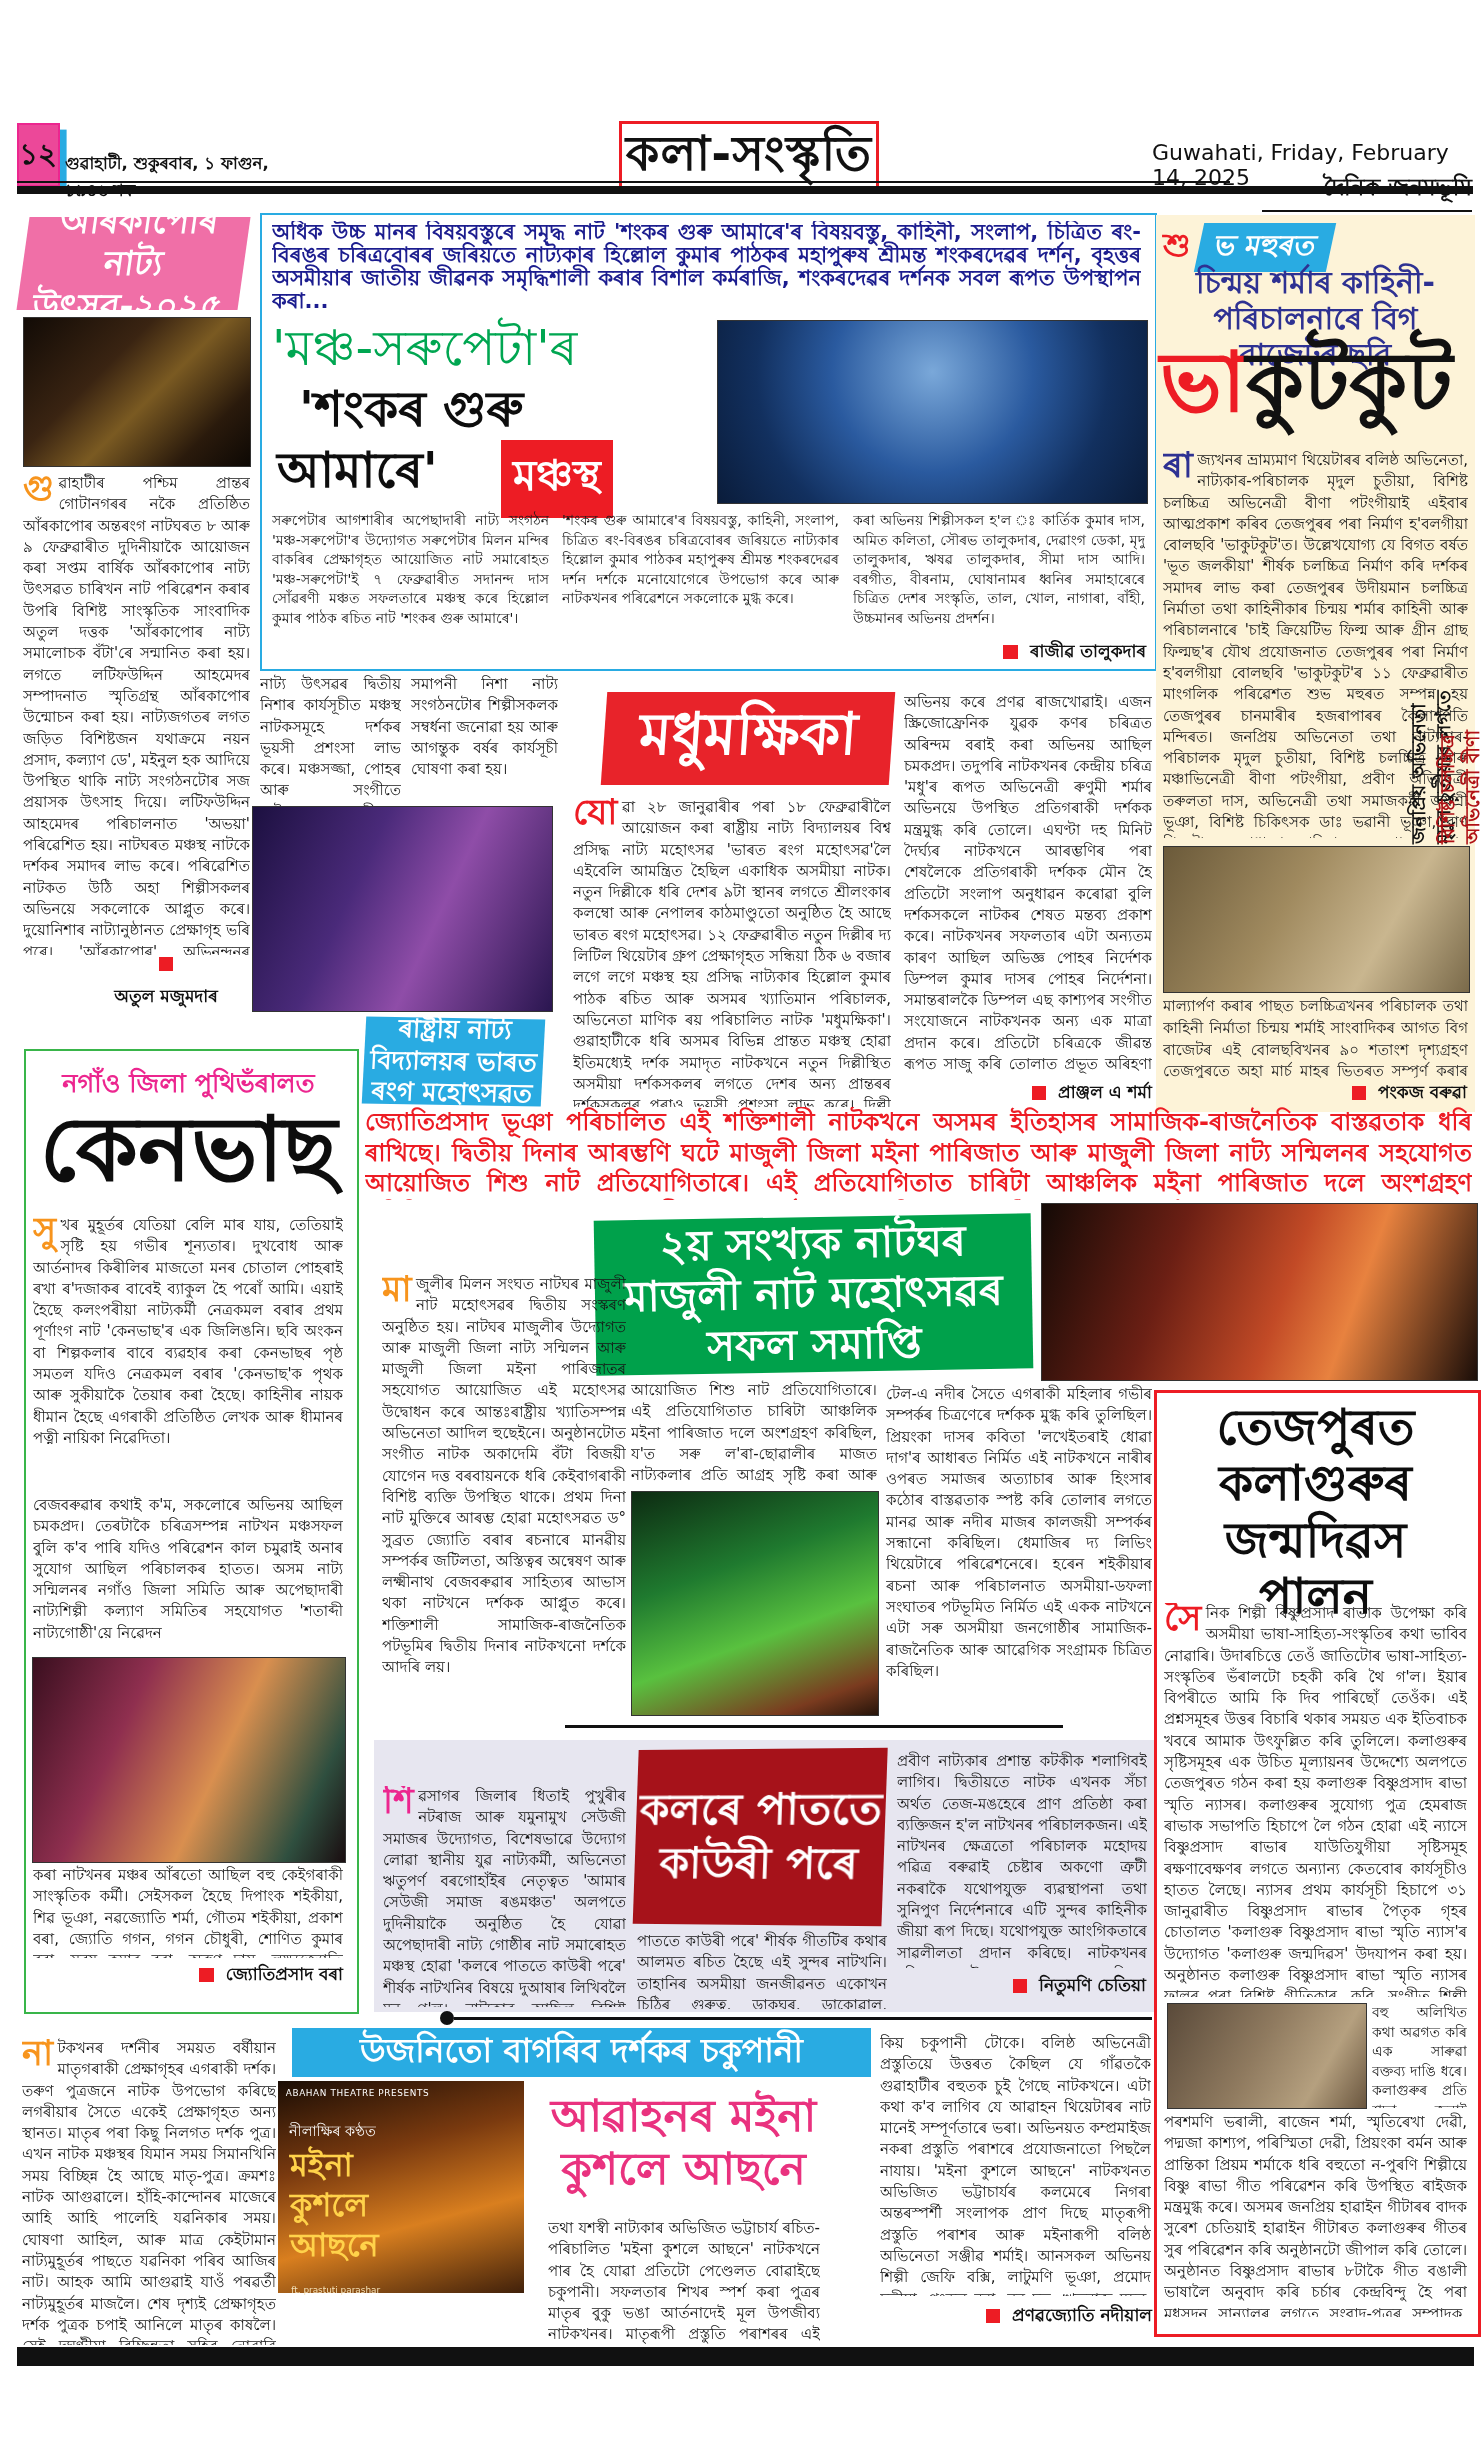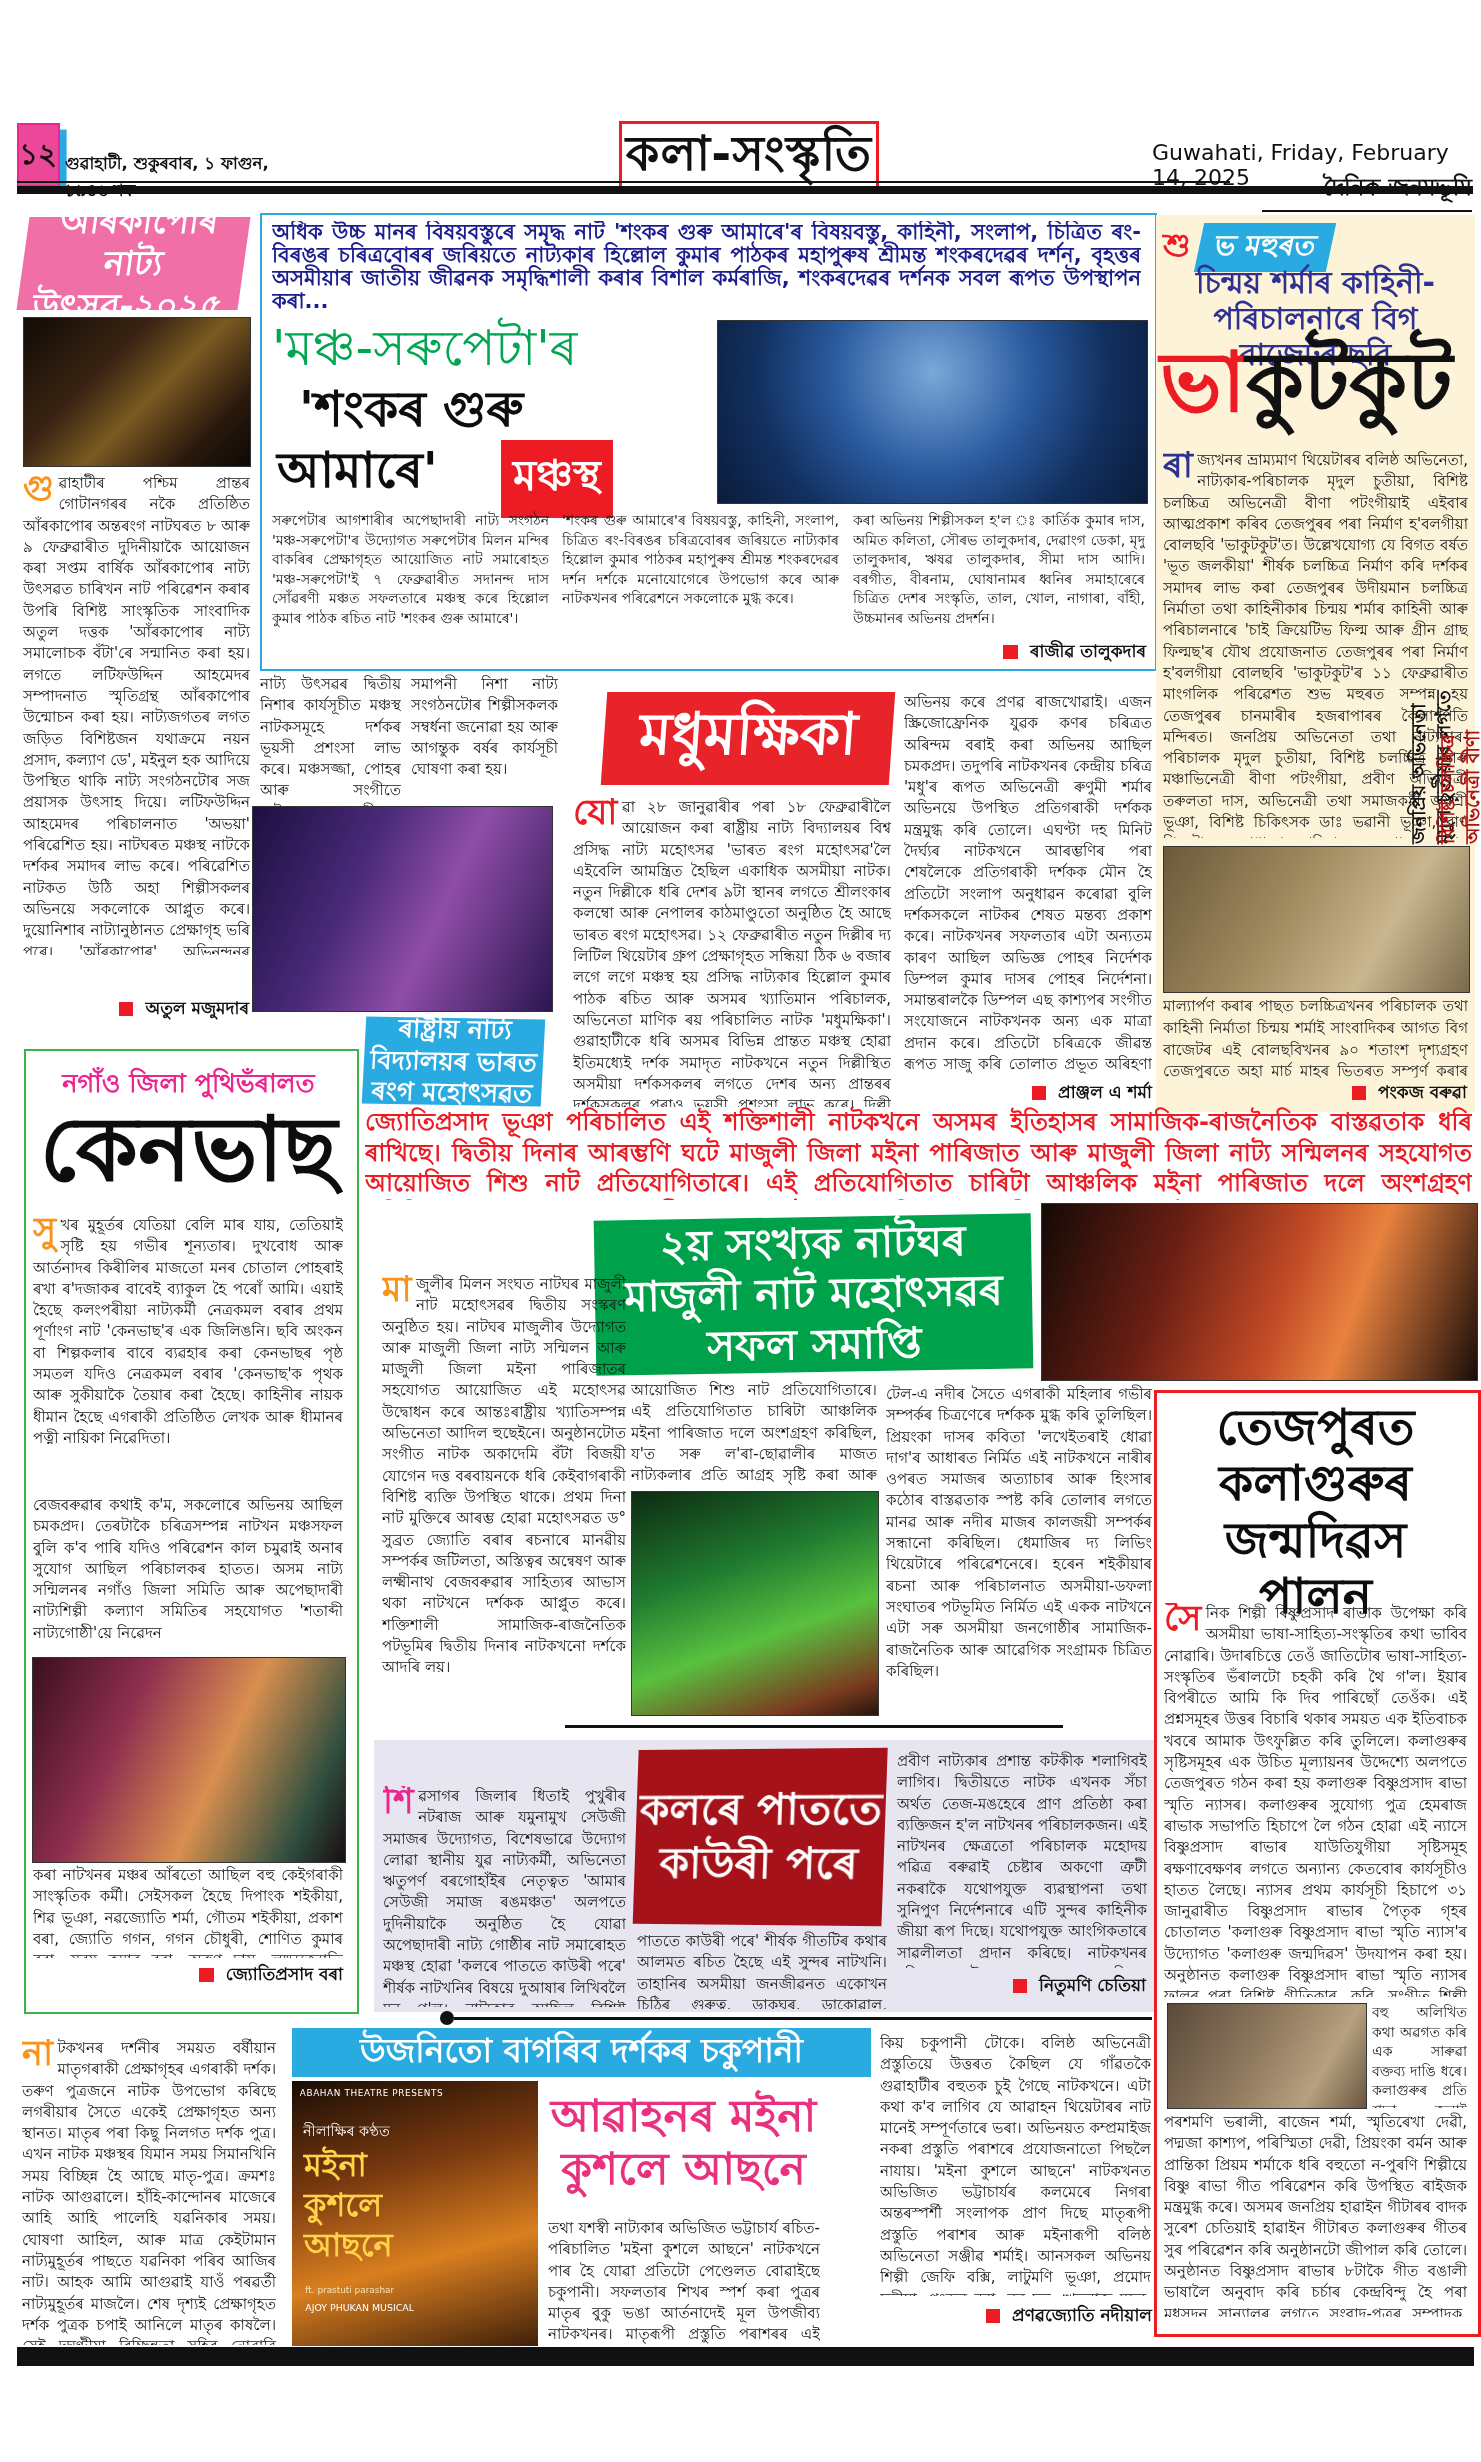--- a/index.html
+++ b/index.html
@@ -82,21 +82,21 @@
 <div class="abs" style="left:1152px;top:140px;width:321px;font-size:22px;font-weight:normal;text-align:left;">Guwahati, Friday, February 14, 2025</div>
 <div class="abs" style="left:1262px;top:169px;width:210px;font-size:23px;font-weight:bold;text-align:right;border-bottom:2.2px solid #111;padding-bottom:2.2px;">দৈনিক জনমভূমি</div>
 <div class="abs rule" style="left:16.6px;top:181px;width:1213px;height:1.7px;"></div>
 <div class="abs rule" style="left:16.6px;top:186px;width:1456px;height:8.3px;"></div>
 
 <div class="abs pink-banner" style="left:23px;top:217px;width:221px;height:93px;">
   <span>আঁৰকাপোৰ নাট্য উৎসৱ-২০২৫</span>
 </div>
 <div class="abs photo" style="left:23px;top:317px;width:226px;height:148px;background:linear-gradient(135deg,#120b06 0%,#3a2412 35%,#7a5a22 55%,#2a1a0c 80%,#0d0804 100%);"></div>
 <div class="abs clip body-txt dc dc-or" style="left:23px;top:473px;width:227px;height:482px;">গুৱাহাটীৰ পশ্চিম প্ৰান্তৰ গোটানগৰৰ নকৈ প্ৰতিষ্ঠিত আঁৰকাপোৰ অন্তৰংগ নাটঘৰত ৮ আৰু ৯ ফেব্ৰুৱাৰীত দুদিনীয়াকৈ আয়োজন কৰা সপ্তম বাৰ্ষিক আঁৰকাপোৰ নাট্য উৎসৱত চাৰিখন নাট পৰিৱেশন কৰাৰ উপৰি বিশিষ্ট সাংস্কৃতিক সাংবাদিক অতুল দত্তক 'আঁৰকাপোৰ নাট্য সমালোচক বঁটা'ৰে সন্মানিত কৰা হয়। লগতে লটিফউদ্দিন আহমেদৰ সম্পাদনাত স্মৃতিগ্ৰন্থ আঁৰকাপোৰ উন্মোচন কৰা হয়। নাট্যজগতৰ লগত জড়িত বিশিষ্টজন যথাক্ৰমে নয়ন প্ৰসাদ, কল্যাণ ডে', মইনুল হক আদিয়ে উপস্থিত থাকি নাট্য সংগঠনটোৰ সজ প্ৰয়াসক উৎসাহ দিয়ে। লটিফউদ্দিন আহমেদৰ পৰিচালনাত 'অভয়া' পৰিৱেশিত হয়। নাটঘৰত মঞ্চস্থ নাটকে দৰ্শকৰ সমাদৰ লাভ কৰে। পৰিৱেশিত নাটকত উঠি অহা শিল্পীসকলৰ অভিনয়ে সকলোকে আপ্লুত কৰে। দুয়োনিশাৰ নাট্যানুষ্ঠানত প্ৰেক্ষাগৃহ ভৰি পৰে। 'আঁৰকাপোৰ' অভিনন্দনৰ যোগ্য।</div>
-<div class="abs byline" style="left:83px;top:995px;width:166px;">
+<div class="abs byline" style="left:83px;top:957px;width:166px;flex-direction:column;">
   <span class="bymark"></span>
   <span>অতুল মজুমদাৰ</span>
 </div>
 <div class="abs clip body-txt" style="left:260px;top:674px;width:141px;height:141px;">নাট্য উৎসৱৰ দ্বিতীয় নিশাৰ কাৰ্যসূচীত মঞ্চস্থ নাটকসমূহে দৰ্শকৰ ভূয়সী প্ৰশংসা লাভ কৰে। মঞ্চসজ্জা, পোহৰ আৰু সংগীতে নাটকবোৰক জীপাল কৰি তোলে।</div>
 <div class="abs clip body-txt" style="left:411px;top:674px;width:147px;height:141px;">সমাপনী নিশা নাট্য সংগঠনটোৰ শিল্পীসকলক সম্বৰ্ধনা জনোৱা হয় আৰু আগন্তুক বৰ্ষৰ কাৰ্যসূচী ঘোষণা কৰা হয়।</div>
 <div class="abs photo" style="left:252px;top:806px;width:299px;height:204px;background:linear-gradient(115deg,#1c1040 0%,#4a2a7a 35%,#8f4da8 60%,#2a1650 100%);"></div>
 
 <div class="abs bluebox" style="left:260px;top:213px;width:893px;height:454px;"></div>
 <div class="abs clip lede-blue" style="left:272px;top:221px;width:869px;height:93px;">অধিক উচ্চ মানৰ বিষয়বস্তুৰে সমৃদ্ধ নাট 'শংকৰ গুৰু আমাৰে'ৰ বিষয়বস্তু, কাহিনী, সংলাপ, চিত্ৰিত ৰং-বিৰঙৰ চৰিত্ৰবোৰৰ জৰিয়তে নাট্যকাৰ হিল্লোল কুমাৰ পাঠকৰ মহাপুৰুষ শ্ৰীমন্ত শংকৰদেৱৰ দৰ্শন, বৃহত্তৰ অসমীয়াৰ জাতীয় জীৱনক সমৃদ্ধিশালী কৰাৰ বিশাল কৰ্মৰাজি, শংকৰদেৱৰ দৰ্শনক সবল ৰূপত উপস্থাপন কৰা...</div>
 <div class="abs hl-green" style="left:272px;top:324px;width:437px;">'মঞ্চ-সৰুপেটা'ৰ</div>
@@ -190,21 +190,21 @@
 </div>
 <div class="abs sep-dotline" style="left:440px;top:2011px;width:712px;">
   <span class="dot"></span>
     <span class="ln"></span>
 </div>
 
 <div class="abs clip body-txt dc dc-or" style="left:22px;top:2038px;width:254px;height:307px;">নাটকখনৰ দৰ্শনীৰ সময়ত বৰ্ষীয়ান মাতৃগৰাকী প্ৰেক্ষাগৃহৰ এগৰাকী দৰ্শক। তৰুণ পুত্ৰজনে নাটক উপভোগ কৰিছে লগৰীয়াৰ সৈতে একেই প্ৰেক্ষাগৃহত অন্য স্থানত। মাতৃৰ পৰা কিছু নিলগত দৰ্শক পুত্ৰ। এখন নাটক মঞ্চস্থৰ যিমান সময় সিমানখিনি সময় বিচ্ছিন্ন হৈ আছে মাতৃ-পুত্ৰ। ক্ৰমশঃ নাটক আগুৱালে। হাঁহি-কান্দোনৰ মাজেৰে আহি আহি পালেহি যৱনিকাৰ সময়। ঘোষণা আহিল, আৰু মাত্ৰ কেইটামান নাট্যমুহূৰ্তৰ পাছতে যৱনিকা পৰিব আজিৰ নাট। আহক আমি আগুৱাই যাওঁ পৰৱৰ্তী নাট্যমুহূৰ্তৰ মাজলৈ। শেষ দৃশ্যই প্ৰেক্ষাগৃহত দৰ্শক পুত্ৰক চপাই আনিলে মাতৃৰ কাষলৈ। সেই দুঘণ্টীয়া বিচ্ছিন্নতা সহিব নোৱাৰি মাতৃৰ কায পাই আৱেগিক হৈ পৰিল পুত্ৰধন। নাটক শেষ। মানুহে উচুপি উচুপি ওলাইছে প্ৰেক্ষাগৃহৰ পৰা। তেনেতে প্ৰস্তুতি পৰাশৰক দেখি কায চাপিল মাতৃ-পুত্ৰ। আৱেগত হুকহুকাই কান্দি উঠা ডেকা ল'ৰাজনে যেন উশাহ ঘূৰাবই নোৱাৰিব। এনে পৰিস্থিতি। এয়া বাইহাটা চাৰিআলিৰ ঘটনা। প্ৰস্তুতি পৰাশৰৰ হৃদয়স্পৰ্শী অভিনয়ৰ বাবে কেৱল বাইহাটাতে নহয়, পাঠশালাত প্ৰথম দৰ্শনী কৰাৰ পৰাই নাটক চাই কন্দা মানুহ বহুজনক লগ পাইছে আৱাহন পৰিয়ালে। নাট্যবৰ্ষত আৱাহন থিয়েটাৰে মঞ্চস্থ কৰা জনপ্ৰিয়</div>
 <div class="abs cyanbanner" style="left:292px;top:2028px;width:579px;height:49px;">
   <span>উজনিতো বাগৰিব দৰ্শকৰ চকুপানী</span>
 </div>
-<div class="abs poster" style="left:292px;top:2081px;width:246px;height:265px;">
+<div class="abs poster" style="left:278px;top:2081px;width:246px;height:212px;">
   <div style="position:absolute;left:7.8px;top:6.6px;font-size:8.9px;color:#fff;letter-spacing:0.6px;">ABAHAN THEATRE PRESENTS</div>
   <div style="position:absolute;left:11px;top:39px;font-size:14.4px;color:#fff;">নীলাক্ষিৰ কণ্ঠত</div>
   <div style="position:absolute;left:12px;top:64px;font-size:32px;font-weight:bold;color:#ffd24a;line-height:1.25;">
     <div>মইনা</div>
     <div>কুশলে</div>
     <div>আছনে</div>
   </div>
   <div style="position:absolute;left:13.3px;top:204px;font-size:8.9px;color:#f5e2b8;">ft. prastuti parashar</div>
   <div style="position:absolute;left:13.3px;top:221px;font-size:9.4px;color:#fff;">AJOY PHUKAN MUSICAL</div>
 </div>

